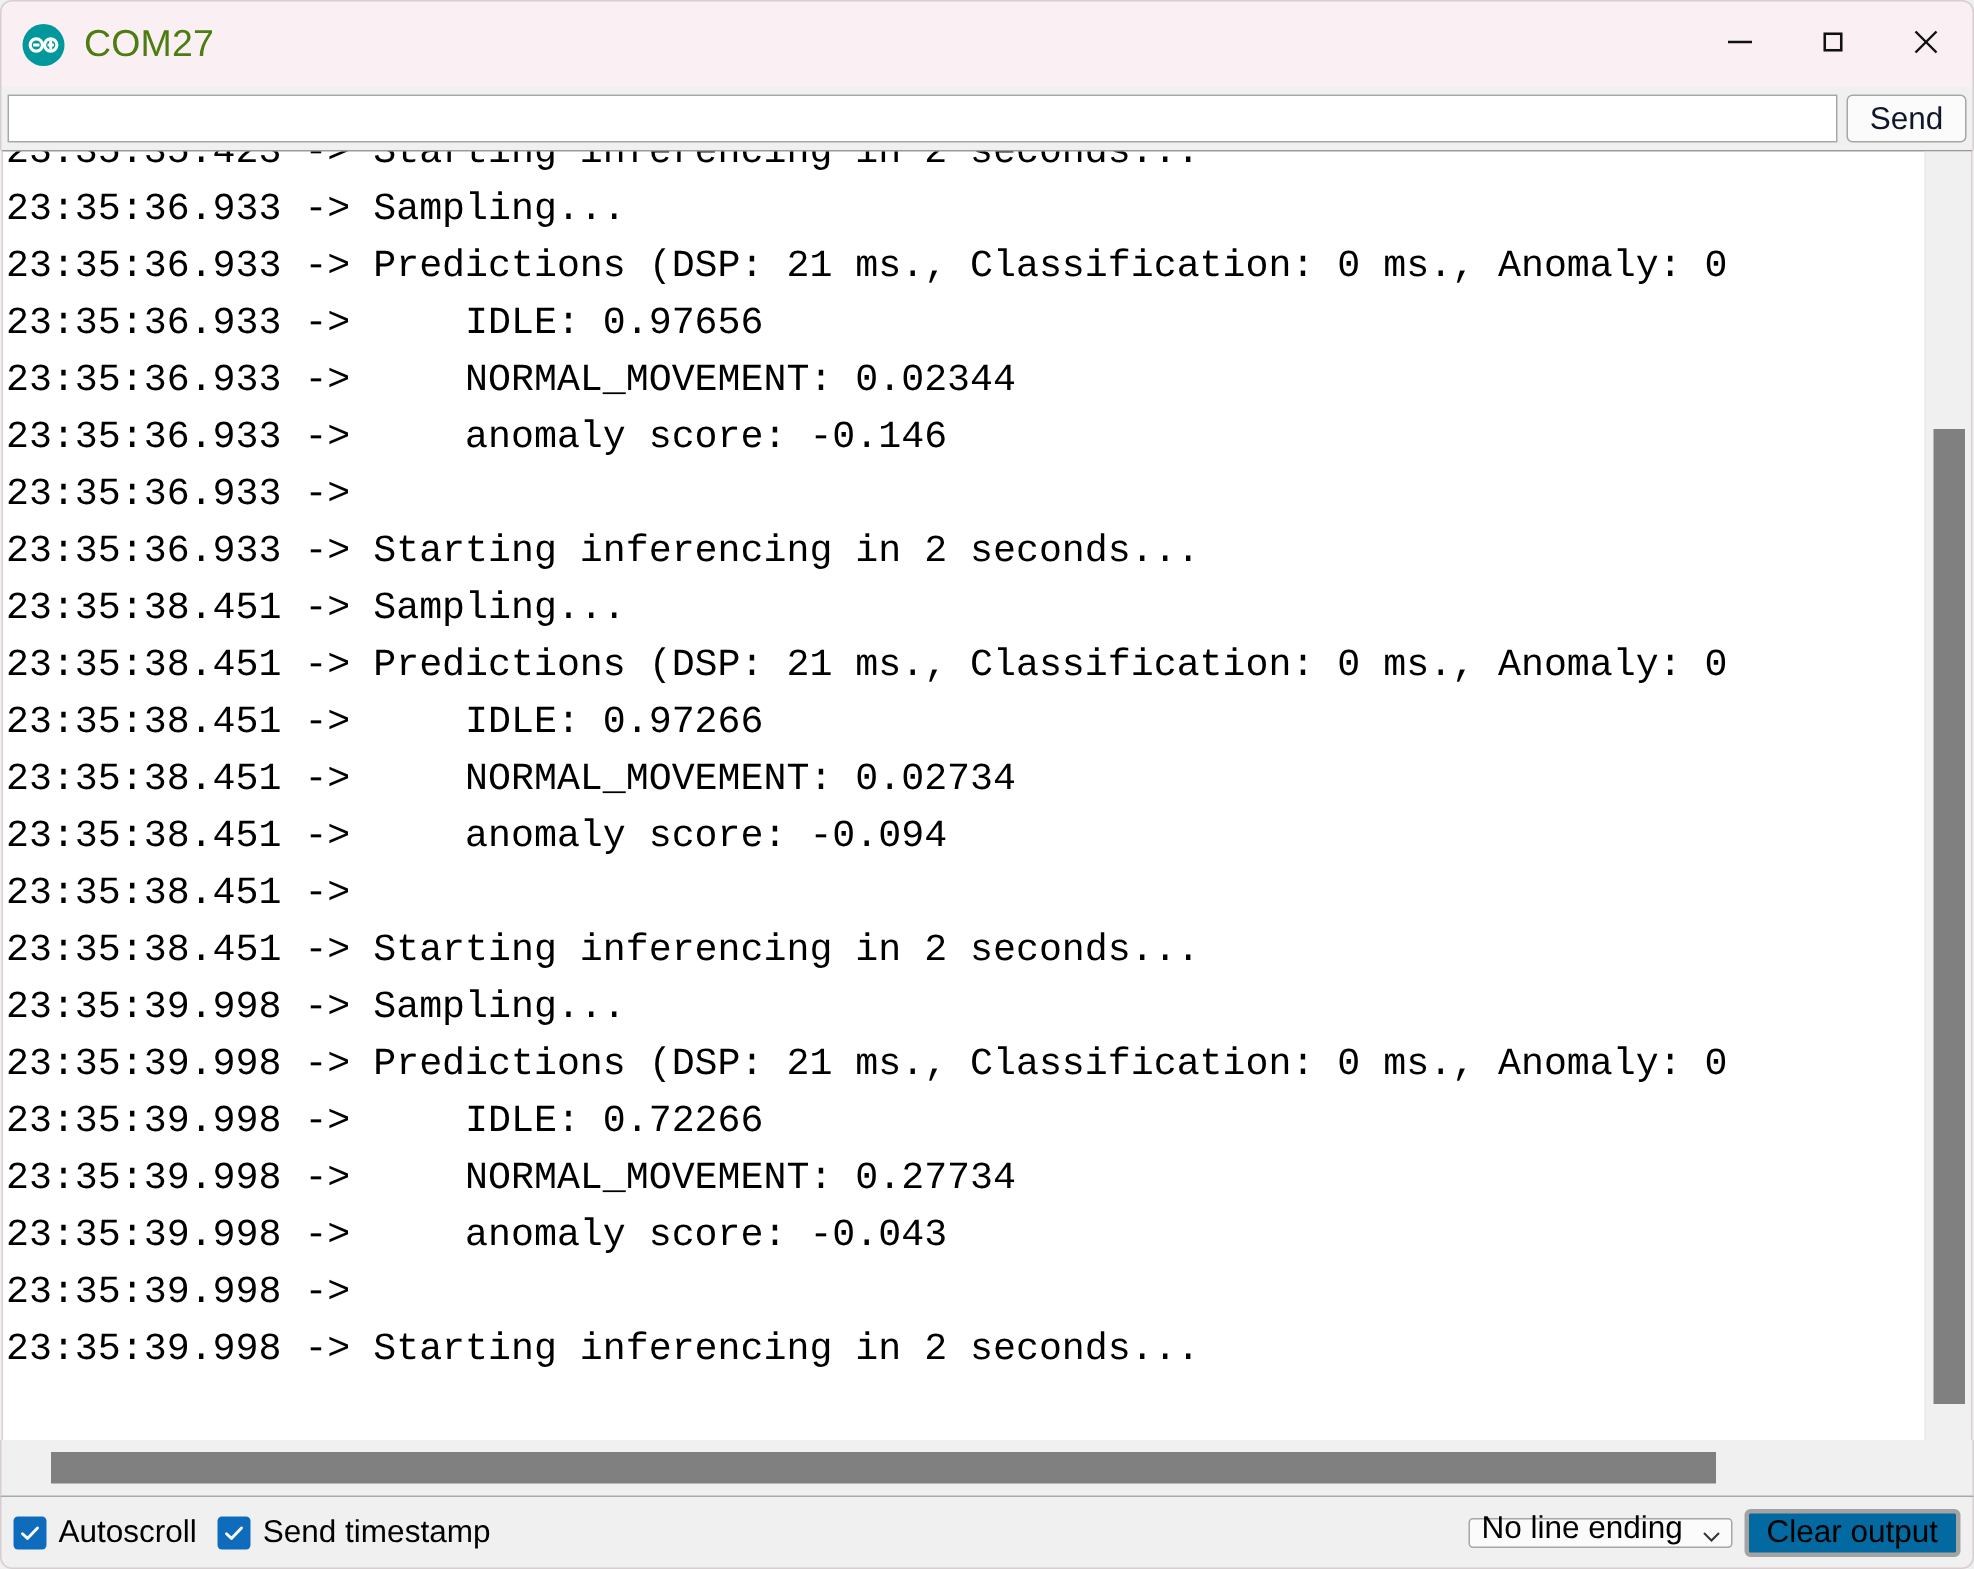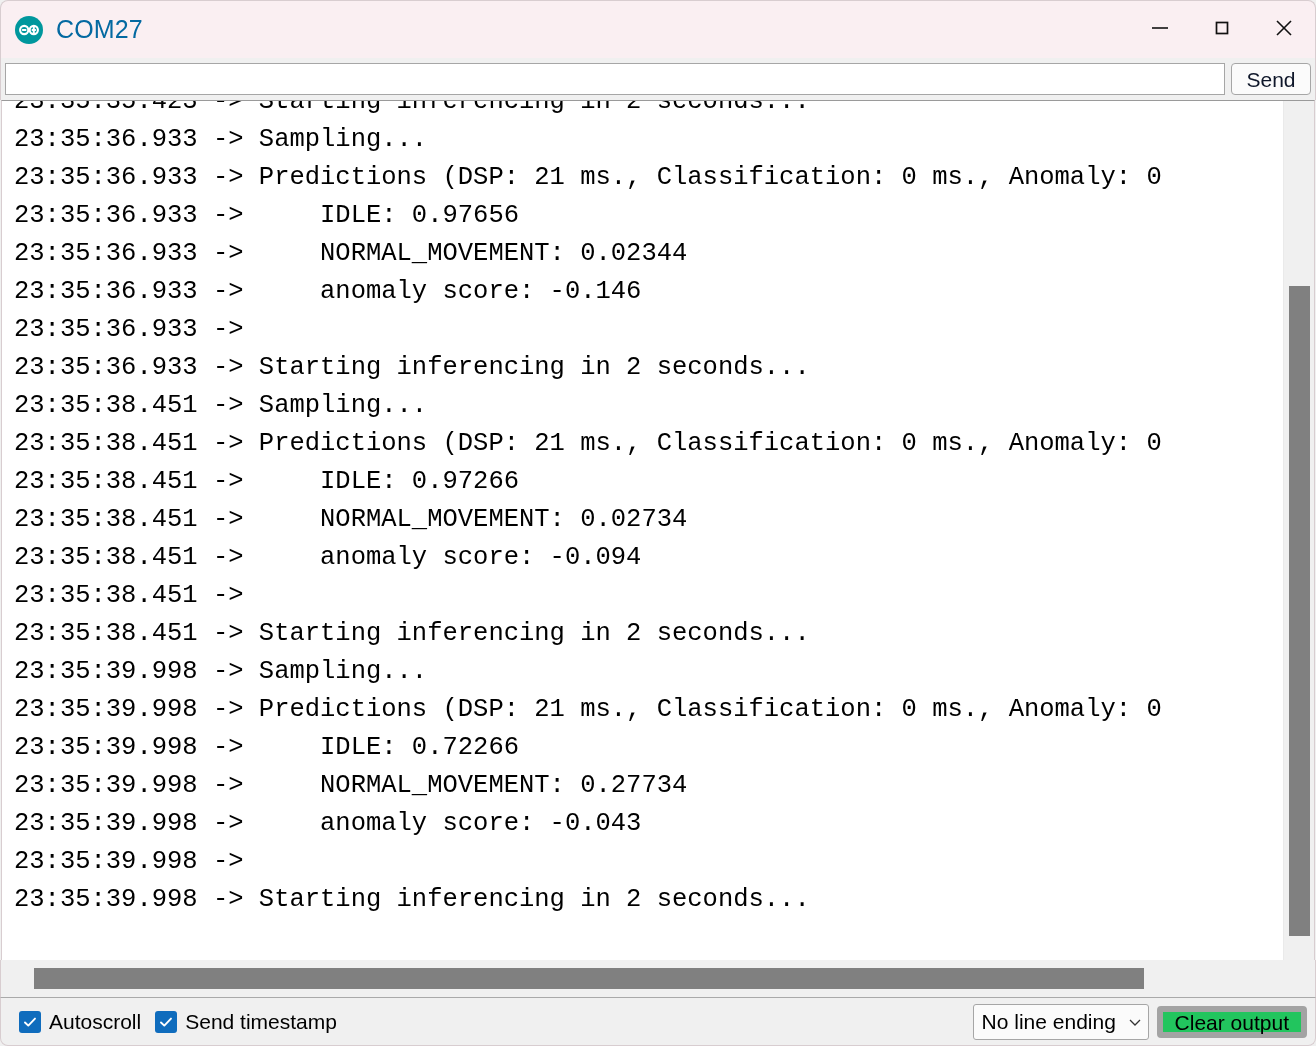--- a/index.html
+++ b/index.html
@@ -41,21 +41,21 @@
   }
   .app-logo {
     width: 30px;
     height: 30px;
     margin-left: 13px;
     flex: 0 0 auto;
   }
   .title-text {
     margin-left: 12px;
     font-size: 25px;
-    color: #0369a1;
+    color: #4d7c0f;
     font-family: "Liberation Sans", sans-serif;
     letter-spacing: 0.1px;
   }
   .win-controls {
     position: absolute;
     right: 0;
     top: 0;
     height: 58px;
     display: flex;
     align-items: stretch;
@@ -122,21 +122,21 @@
   .console-text {
     position: absolute;
     left: 0;
     top: -18px;
     right: 36px;
     font-family: "Liberation Mono", "DejaVu Sans Mono", monospace;
     font-size: 25.5px;
     line-height: 38px;
     color: #000000;
     white-space: pre;
-    padding-left: 12px;
+    padding-left: 2px;
     box-sizing: border-box;
     overflow: hidden;
   }
   .console-text .ln { display: block; height: 38px; }
 
   .vscrollbar {
     position: absolute;
     right: 0;
     top: 0;
     bottom: 0;
@@ -174,21 +174,21 @@
     background: #808080;
   }
 
   
   .statusbar {
     height: 48px;
     background: #f0f0f0;
     flex: 0 0 auto;
     display: flex;
     align-items: center;
-    padding: 0 8px 0 18px;
+    padding: 0 8px 0 8px;
     box-sizing: border-box;
     position: relative;
     border-left: 1px solid #d8cdd0;
     border-right: 1px solid #d8cdd0;
     border-bottom: 1px solid #d8cdd0;
     border-bottom-left-radius: 8px;
     border-bottom-right-radius: 8px;
   }
   .chk-group {
     display: flex;
@@ -213,44 +213,44 @@
     font-family: "Liberation Sans", sans-serif;
     white-space: nowrap;
   }
   .status-right {
     margin-left: auto;
     display: flex;
     align-items: center;
     gap: 8px;
   }
   .combo {
-    height: 36px;
+    height: 20px;
     min-width: 0;
     background: #fbfbfb;
     border: 1px solid #a6a6a6;
     border-radius: 3px;
     display: flex;
-    align-items: center;
+    align-items: flex-end;
     padding: 0 6px 0 8px;
     box-sizing: border-box;
     cursor: default;
   }
   .combo-label {
     font-size: 21px;
     color: #000;
     font-family: "Liberation Sans", sans-serif;
     white-space: nowrap;
   }
   .combo .chev { margin-left: auto; padding-left: 12px; display:flex; align-items:center; }
   .combo-lineending { width: 176px; }
   .combo-baud { width: 176px; }
   .clear-btn {
     height: 32px;
-    background: #22c55e;
-    border: 6px solid #a3a3a3;
+    background: #0369a1;
+    border: 3px solid #a3a3a3;
     border-radius: 4px;
     font-size: 21px;
     font-family: "Liberation Sans", sans-serif;
     color: #000;
     padding: 0 12px;
     cursor: default;
     line-height: 1;
   }
 </style>
 </head>

